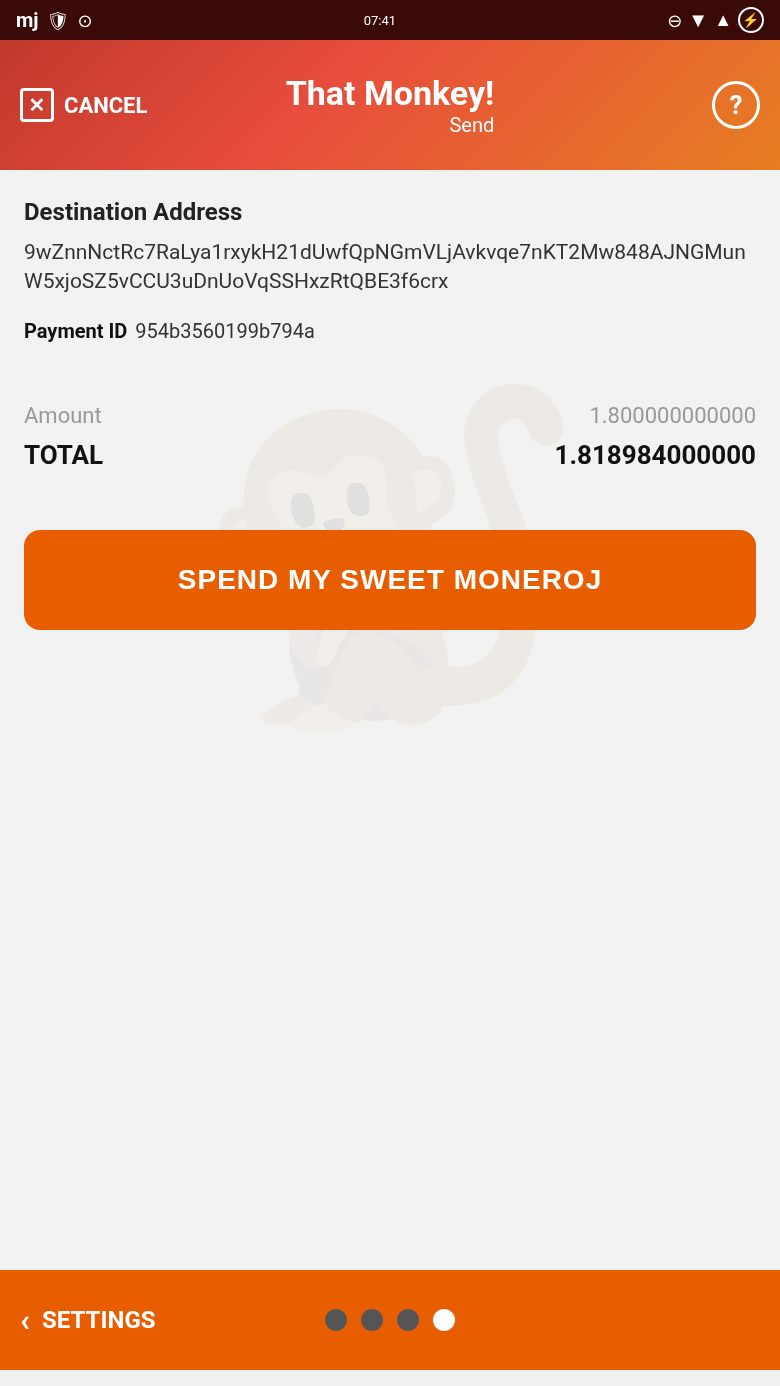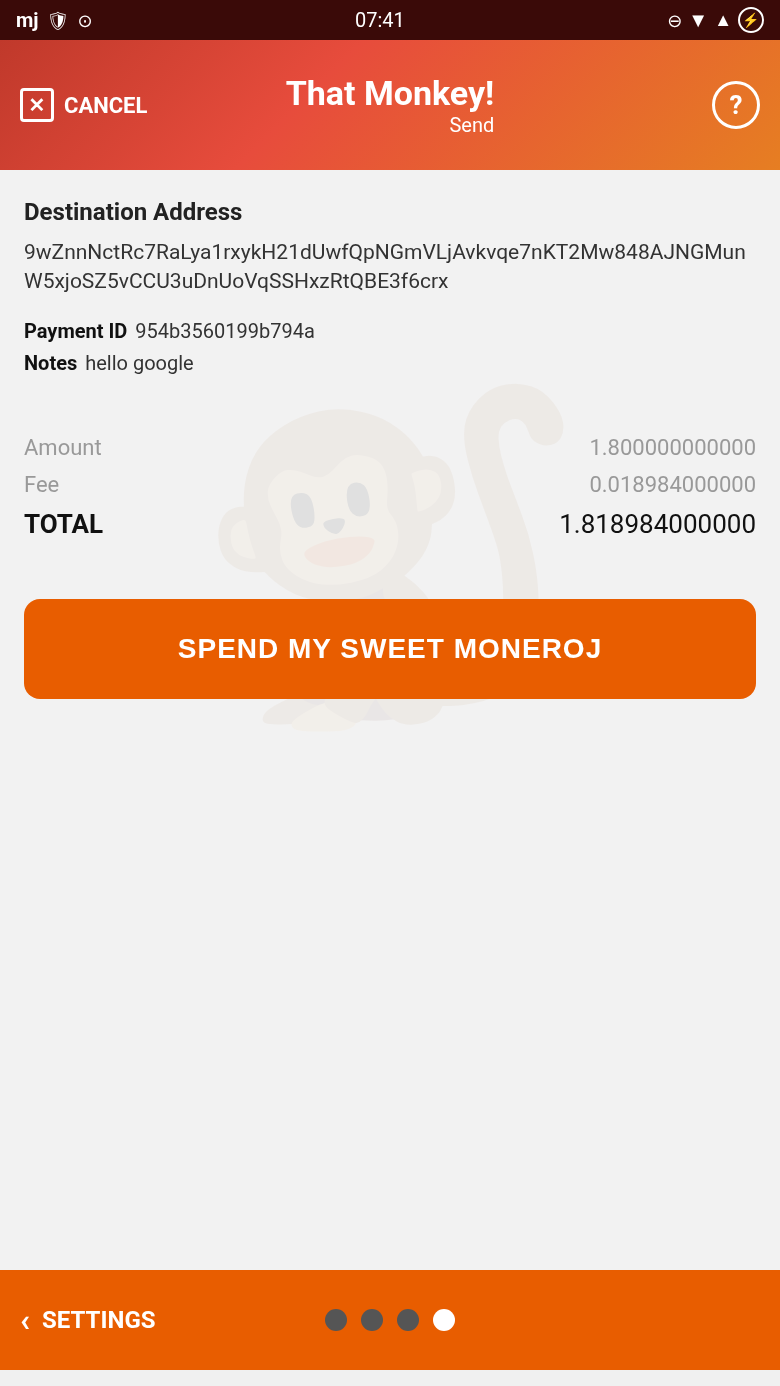--- a/index.html
+++ b/index.html
@@ -24,21 +24,21 @@
     }
     .status-left {
       display: flex;
       align-items: center;
       gap: 8px;
       color: white;
       font-size: 18px;
     }
     .status-center {
       color: white;
-      font-size: 20px;
+      font-size: 13px;
       font-weight: 400;
     }
     .status-right {
       display: flex;
       align-items: center;
       gap: 6px;
       color: white;
       font-size: 16px;
     }
 
@@ -188,21 +188,21 @@
       align-items: center;
       margin-top: 10px;
     }
     .total-label {
       font-size: 26px;
       font-weight: bold;
       color: #111;
     }
     .total-value {
       font-size: 26px;
-      font-weight: normal;
+      font-weight: bold;
       color: #111;
       text-align: right;
     }
 
     
     .spend-btn {
       width: 100%;
       background: #e85d00;
       border: none;
       border-radius: 16px;
@@ -298,34 +298,26 @@
     <div class="dest-label">Destination Address</div>
     <div class="dest-address">9wZnnNctRc7RaLya1rxykH21dUwfQpNGmVLjAvkvqe7nKT2Mw848AJNGMunW5xjoSZ5vCCU3uDnUoVqSSHxzRtQBE3f6crx</div>
 
     
     <div class="info-row">
       <span class="info-label">Payment ID</span>
       <span class="info-value">954b3560199b794a</span>
     </div>
 
     
-    <div class="info-row">
-      <span class="info-label">Notes</span>
-      <span class="info-value">hello google</span>
-    </div>
 
     
     <div class="amount-section">
       <div class="amount-row">
         <span class="amount-row-label">Amount</span>
         <span class="amount-row-value">1.800000000000</span>
-      </div>
-      <div class="amount-row">
-        <span class="amount-row-label">Fee</span>
-        <span class="amount-row-value">0.018984000000</span>
       </div>
       <div class="total-row">
         <span class="total-label">TOTAL</span>
         <span class="total-value">1.818984000000</span>
       </div>
     </div>
 
     
     <button class="spend-btn">SPEND MY SWEET MONEROJ</button>
   </div>

